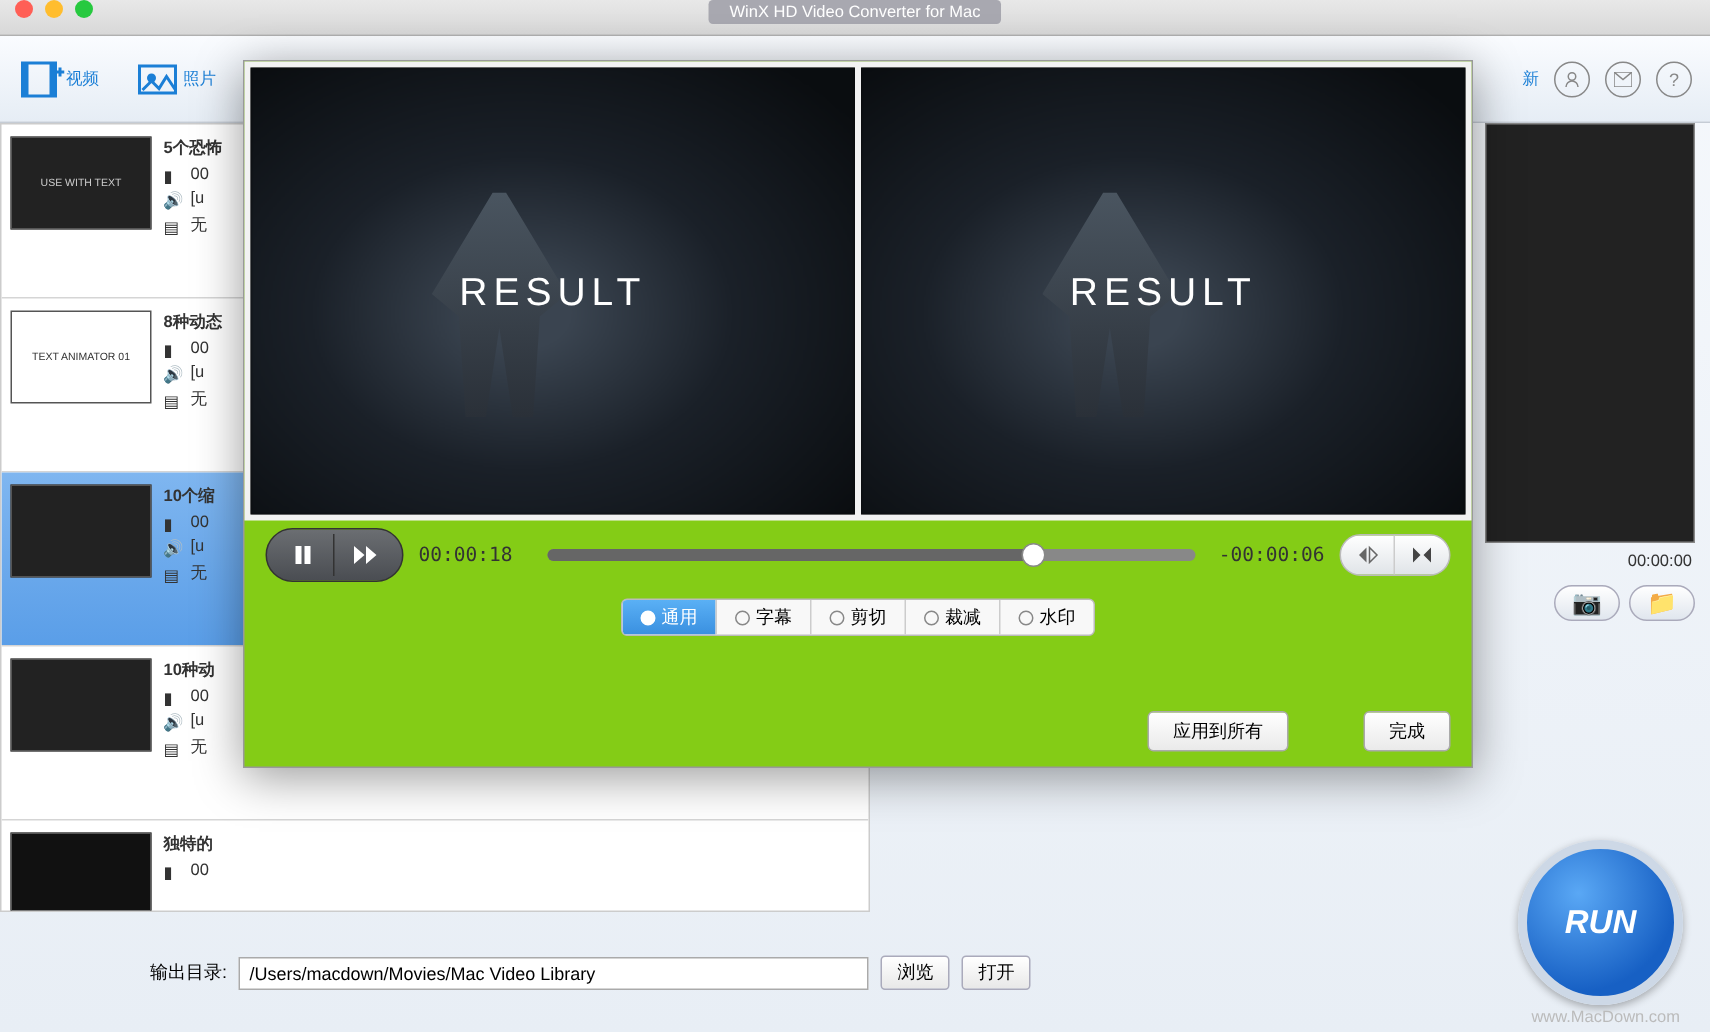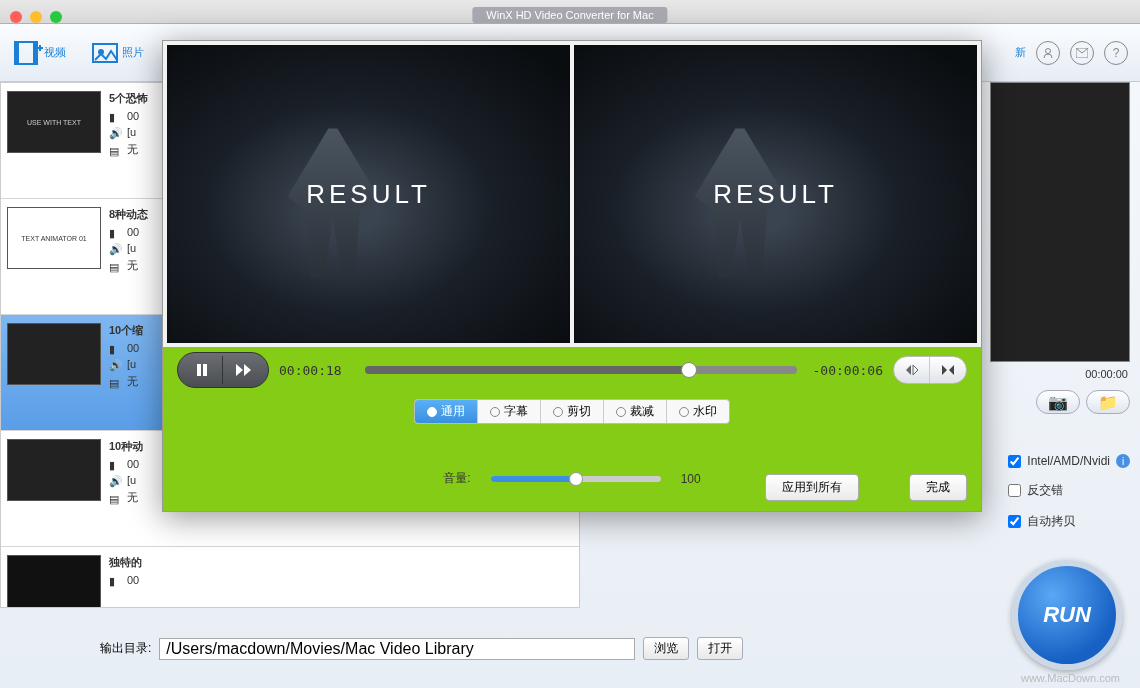--- a/index.html
+++ b/index.html
@@ -1,19 +1,19 @@
 <!DOCTYPE html>
 <html><head>
 <meta charset="utf-8">
 <style>
 * { margin: 0; padding: 0; box-sizing: border-box; font-family: -apple-system, "Helvetica Neue", Arial, sans-serif; }
 body { width: 1140px; height: 688px; background: #e8e8e8; overflow: hidden; position: relative; }
 
 
-.titlebar { height: 24px; background: linear-gradient(#e8e8e8, #d8d8d8); display: flex; align-items: flex-end; border-bottom: 1px solid #b0b0b0; position: relative; }
+.titlebar { height: 24px; background: linear-gradient(#e8e8e8, #d8d8d8); display: flex; align-items: flex-start; border-bottom: 1px solid #b0b0b0; position: relative; }
 .traffic { display: flex; gap: 8px; padding-left: 10px; }
 .tdot { width: 12px; height: 12px; border-radius: 50%; }
 .tdot.r { background: #ff5f56; } .tdot.y { background: #ffbd2e; } .tdot.g { background: #27c93f; }
 .title-pill { position: absolute; left: 50%; transform: translateX(-50%); background: #a8a8b0; color: #fff; font-size: 11px; padding: 2px 14px; border-radius: 3px; }
 
 
 .mainwin { position: absolute; top: 24px; left: 0; right: 0; bottom: 0; background: linear-gradient(#f5f8fc, #e8eef5); }
 
 
 .toolbar { height: 58px; background: linear-gradient(#fafcff, #e6edf5); border-bottom: 1px solid #c5ccd5; display: flex; align-items: center; padding: 0 12px; gap: 24px; }
@@ -41,21 +41,21 @@
 
 .rightopts { position: absolute; right: 10px; top: 430px; font-size: 12px; color: #333; display: flex; flex-direction: column; gap: 14px; }
 .rightopts label { display: flex; align-items: center; gap: 6px; }
 .infoic { width: 14px; height: 14px; border-radius: 50%; background:#4a90e2; color:#fff; font-size:10px; display:inline-flex; align-items:center; justify-content:center; }
 
 
 .runbtn { position: absolute; right: 18px; bottom: 18px; width: 110px; height: 110px; border-radius: 50%; background: radial-gradient(circle at 35% 30%, #5aa8f5, #1760c4 70%); border: 6px solid #cdd8e6; display: flex; align-items: center; justify-content: center; color: #fff; font-weight: bold; font-style: italic; font-size: 22px; cursor: pointer; box-shadow: 0 2px 6px rgba(0,0,0,.3); }
 
 
 .outrow { position: absolute; left: 100px; bottom: 28px; display: flex; align-items: center; gap: 8px; font-size: 12px; }
-.outrow input { width: 476px; height: 22px; border: 1px solid #aaa; padding: 0 6px; font-size: 16px; }
+.outrow input { width: 420px; height: 22px; border: 1px solid #aaa; padding: 0 6px; font-size: 12px; }
 .smbtn { border: 1px solid #aab; background: linear-gradient(#fff,#e8e8e8); padding: 2px 10px; font-size: 12px; border-radius: 3px; }
 
 
 .wm { position: absolute; right: 160px; bottom: 30px; font-size: 14px; color: #333; background: rgba(255,255,255,.5); padding: 2px 8px; }
 .wm2 { position: absolute; right: 20px; bottom: 4px; font-size: 11px; color: #bbb; }
 
 
 .modal { position: absolute; top: 40px; left: 162px; width: 820px; height: 472px; background: #84cc16; border: 1px solid #999; box-shadow: 0 6px 30px rgba(0,0,0,.4); }
 .previews { display: flex; gap: 4px; padding: 4px; height: 306px; background: #f2f2f2; }
 .pv { flex: 1; background: #0a0a0a; display: flex; align-items: center; justify-content: center; position: relative; overflow: hidden; }
@@ -252,35 +252,20 @@
     <div class="right-btns">
       <div class="pillbtn">
           <span>📷</span>
         </div>
       <div class="pillbtn">
           <span>📁</span>
         </div>
     </div>
   </div>
 
-  <div class="rightopts">
-    <label>
-        <input type="checkbox" checked="" style="">
-        <span>Intel/AMD/Nvidi</span> 
-        <span class="infoic">i</span>
-      </label>
-    <label>
-        <input type="checkbox" style="">
-        <span>反交错</span>
-      </label>
-    <label>
-        <input type="checkbox" checked="" style="">
-        <span>自动拷贝</span>
-      </label>
-  </div>
 
   <div class="runbtn">
       <span>RUN</span>
     </div>
 
   <div class="outrow">
     <span>输出目录:</span>
     <input value="/Users/macdown/Movies/Mac Video Library" style="">
     <button class="smbtn">浏览</button>
     <button class="smbtn">打开</button>
@@ -356,26 +341,18 @@
           <span class="rdot"></span>
           <span>裁减</span>
         </div>
       <div class="tab">
           <span class="rdot"></span>
           <span>水印</span>
         </div>
     </div>
   </div>
 
-  <div class="tabbody">
-    <span>音量:</span>
-    <div class="vslider">
-      <div class="vslider-fill"></div>
-        <div class="vslider-thumb"></div>
-    </div>
-    <span>100</span>
-  </div>
 
   <div class="modalfoot">
     <button class="mfbtn">应用到所有</button>
     <button class="mfbtn">完成</button>
   </div>
 </div>
 
 </body></html>

